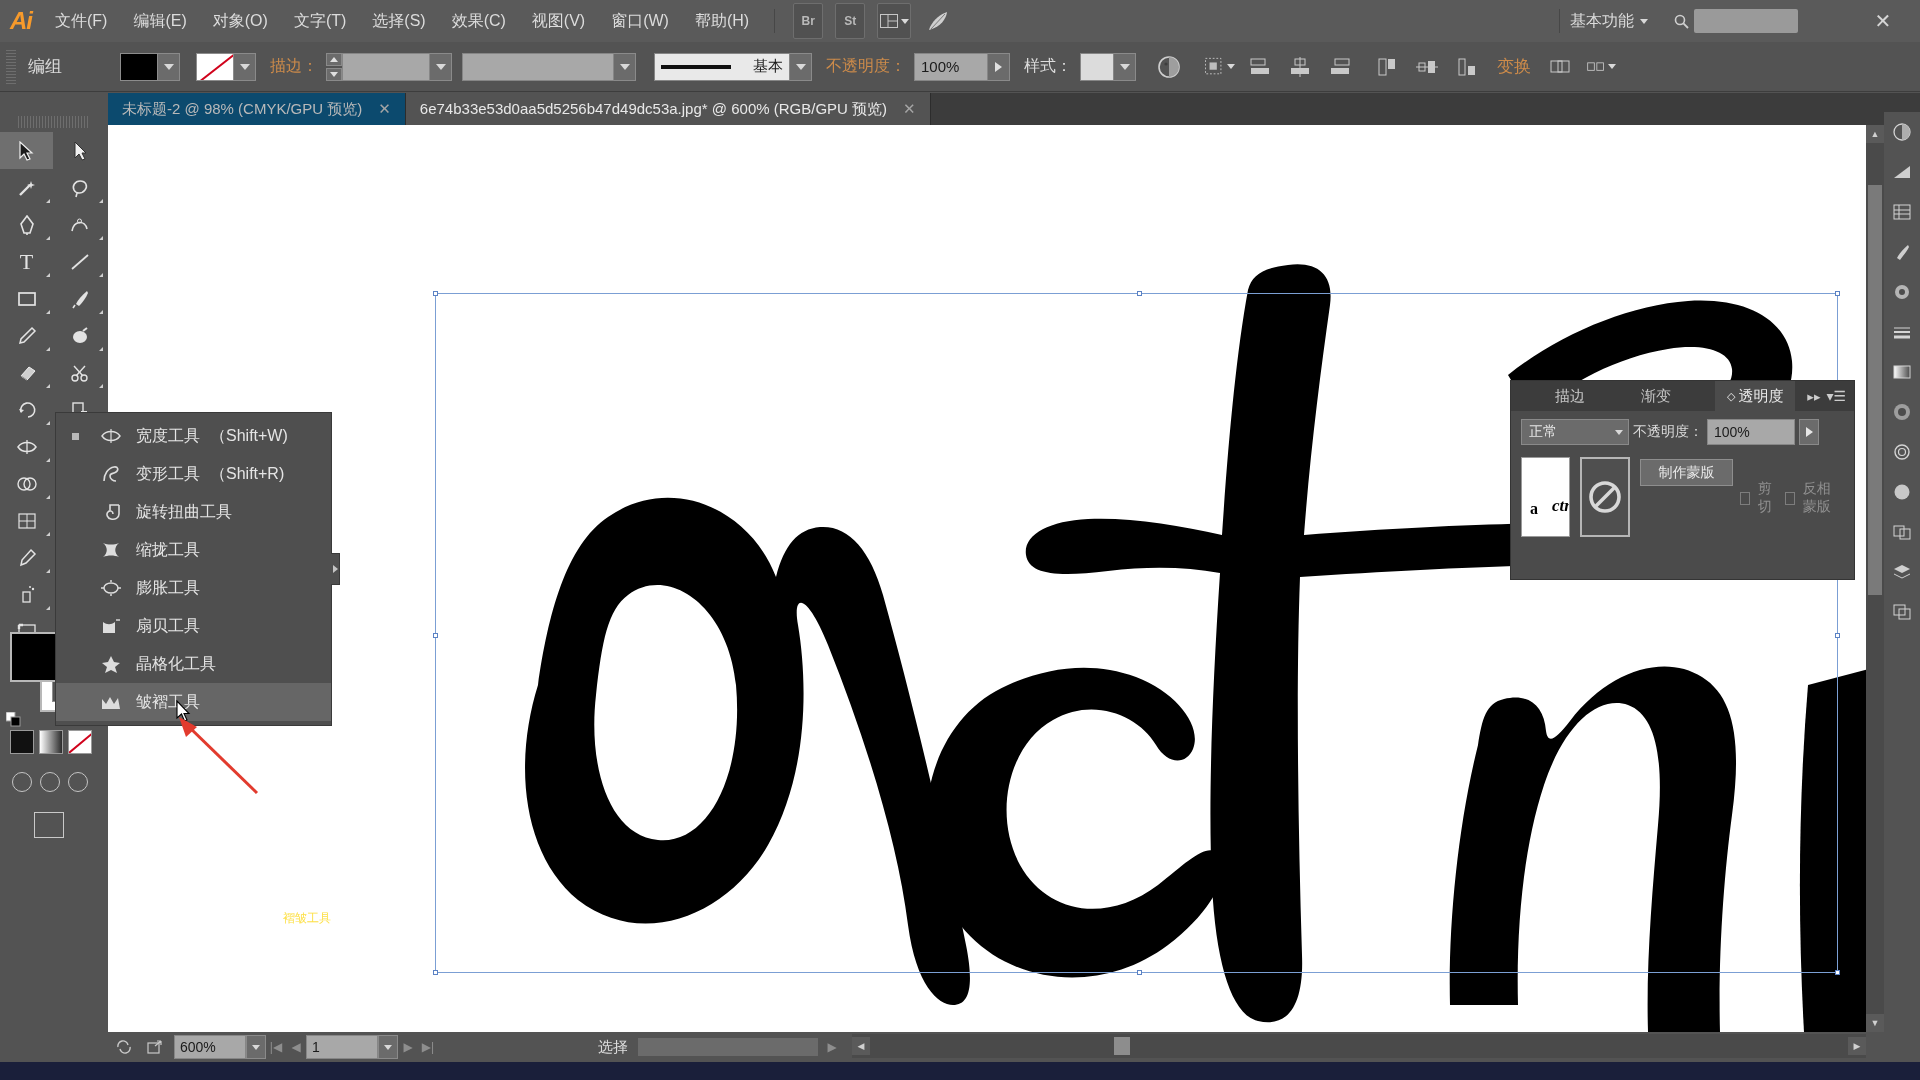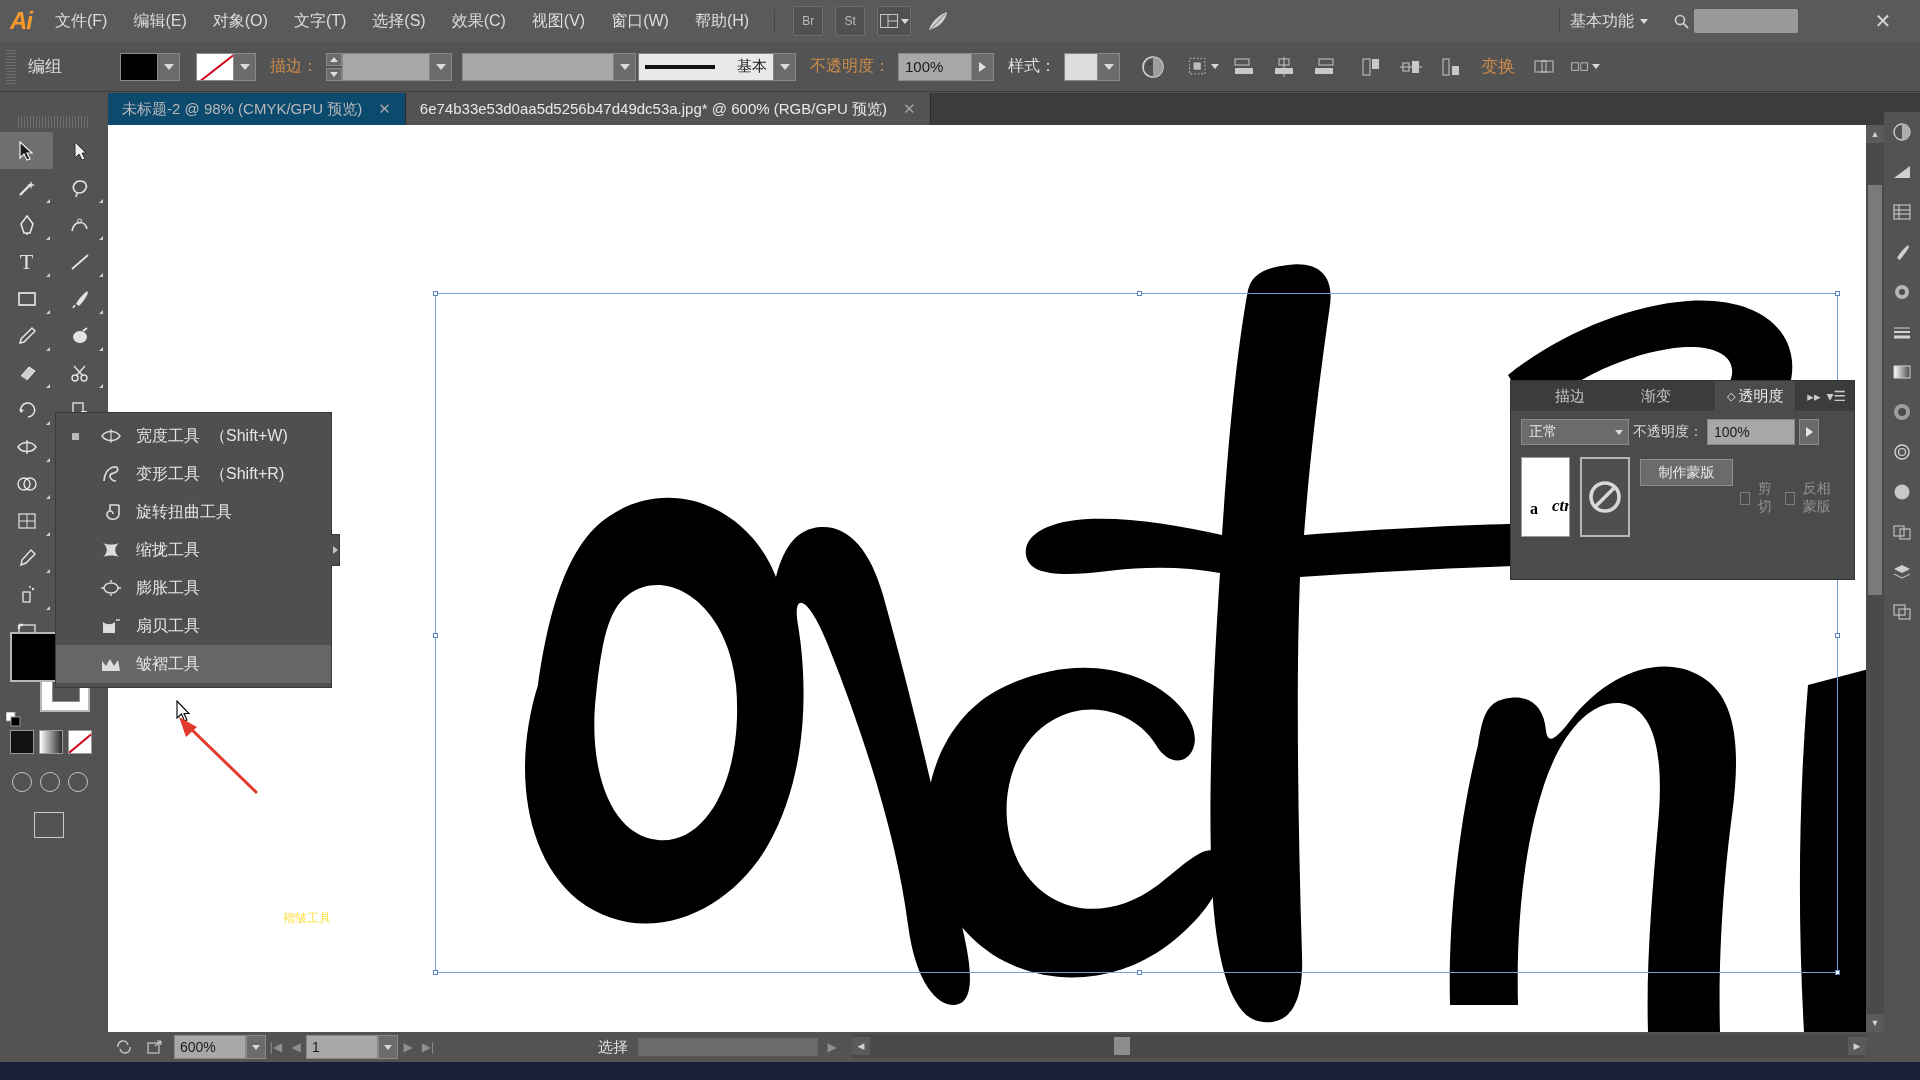--- a/index.html
+++ b/index.html
@@ -8,23 +8,23 @@
   body { position:relative; }
 
   
   #menubar { position:absolute; left:0; top:0; width:1920px; height:42px;
     background:#5a5a5a; display:flex; align-items:center; }
   #ai-logo { width:42px; height:42px; display:flex; align-items:center; justify-content:center;
      color:#f79a2b; font-size:24px; font-weight:bold; font-style:italic; letter-spacing:-1px;}
   .menu-item { color:#dcdcdc; font-size:16px; padding:0 13px; height:42px;
       display:flex; align-items:center; cursor:default; white-space:nowrap;}
   #menu-sep { width:1px; height:24px; background:#474747; margin:0 12px; }
-  .mb-icon { width:30px; height:30px; margin:14px 6px; display:flex; align-items:center;
+  .mb-icon { width:30px; height:36px; margin:14px 6px; display:flex; align-items:center;
      justify-content:center; border:1px solid #6e6e6e; border-radius:2px;
-     color:#b9b9b9; font-size:12px; font-weight:normal; background:#515151;}
+     color:#b9b9b9; font-size:12px; font-weight:bold; background:#515151;}
   .mb-icon.plain { border:none; background:transparent; }
   #arrange-icon { width:34px; }
   #search-box { position:absolute; right:122px; top:9px; width:104px; height:24px;
      background:#9a9a9a; border-radius:2px; }
   #search-ico-wrap { position:absolute; right:228px; top:10px; width:22px; height:22px;
      color:#cfcfcf; font-size:15px; display:flex; align-items:center; justify-content:center;}
   #workspace-btn { position:absolute; right:272px; top:0; height:42px; display:flex;
      align-items:center; color:#dcdcdc; font-size:16px; gap:6px; }
   #ws-divider { position:absolute; right:360px; top:9px; width:1px; height:24px; background:#474747;}
   #win-close { position:absolute; right:14px; top:0; width:46px; height:42px;
@@ -267,21 +267,21 @@
   <div class="field wide1"></div>
   <div class="drop-btn">
       <span class="caret"></span>
     </div>
 
   <div class="field wide2" style="margin-left:10px;width:152px"></div>
   <div class="drop-btn">
       <span class="caret"></span>
     </div>
 
-  <div class="field basic" style="margin-left:2px">
+  <div class="field basic" style="margin-left:18px">
     <span style="display:inline-block;width:70px;height:4px;background:#111"></span>
     <span>基本</span>
   </div>
   <div class="drop-btn">
       <span class="caret"></span>
     </div>
 
   <div class="cb-text" style="margin-left:14px">不透明度：</div>
   <div class="field op">100%</div>
   <div class="drop-btn">
@@ -857,20 +857,29 @@
   <div class="fly-item">
     <span class="fly-bullet"></span>
     <span class="fly-ico">
       <svg width="22" height="20" viewBox="0 0 22 20">
           <path d="M3 17 L3 6 C7 9 11 9 15 6 L15 17 Z" fill="#ddd"></path>
           <path d="M16 4 L20 4" stroke="#ddd" stroke-width="1.4"></path>
         </svg>
       </span>
     <span>扇贝工具</span>
   </div>
+  <div class="fly-item">
+    <span class="fly-bullet"></span>
+    <span class="fly-ico">
+      <svg width="22" height="20" viewBox="0 0 22 20">
+          <path d="M11 2 L14 8 L20 9 L15 13 L17 19 L11 16 L5 19 L7 13 L2 9 L8 8 Z" fill="#ddd"></path>
+        </svg>
+      </span>
+    <span>晶格化工具</span>
+  </div>
   <div class="fly-item active">
     <span class="fly-bullet"></span>
     <span class="fly-ico">
       <svg width="22" height="20" viewBox="0 0 22 20">
           <path d="M2 17 L2 7 L6 12 L10 5 L14 12 L18 6 L20 17 Z" fill="#ddd"></path>
         </svg>
       </span>
     <span>皱褶工具</span>
   </div>
   <div id="flyout-tear">

